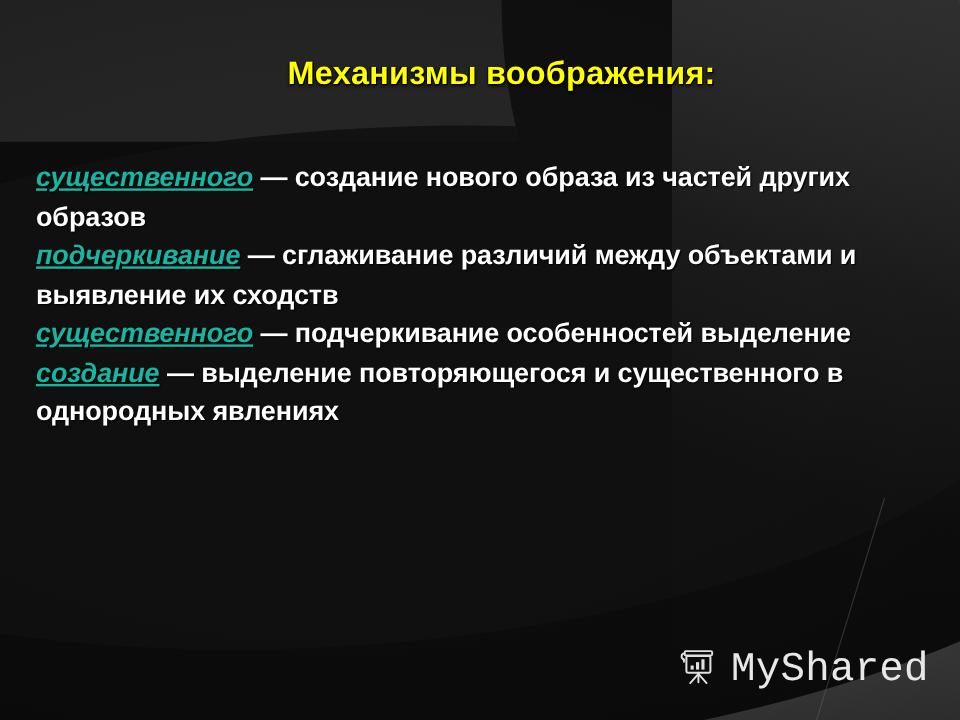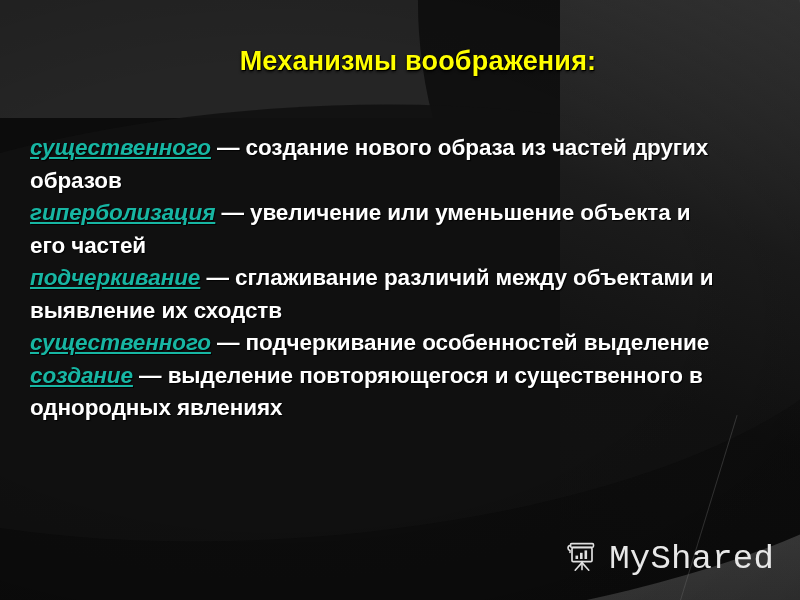--- a/index.html
+++ b/index.html
@@ -180,23 +180,20 @@
   <div class="bg-vignette"></div>
 
   <div class="title">Механизмы воображения:</div>
 
   <div class="body">
 
     <p class="para">
       <span class="term">существенного</span><span> — </span><span>создание нового образа из частей других образов</span>
     </p>
 
-    <p class="para">
-      <span class="term">гиперболизация</span><span> — </span><span>увеличение или уменьшение объекта и его частей</span>
-    </p>
 
     <p class="para">
       <span class="term">подчеркивание</span><span> — </span><span>сглаживание различий между объектами и выявление их сходств</span>
     </p>
 
     <p class="para">
       <span class="term">существенного</span><span> — </span><span>подчеркивание особенностей выделение</span>
     </p>
 
     <p class="para">

